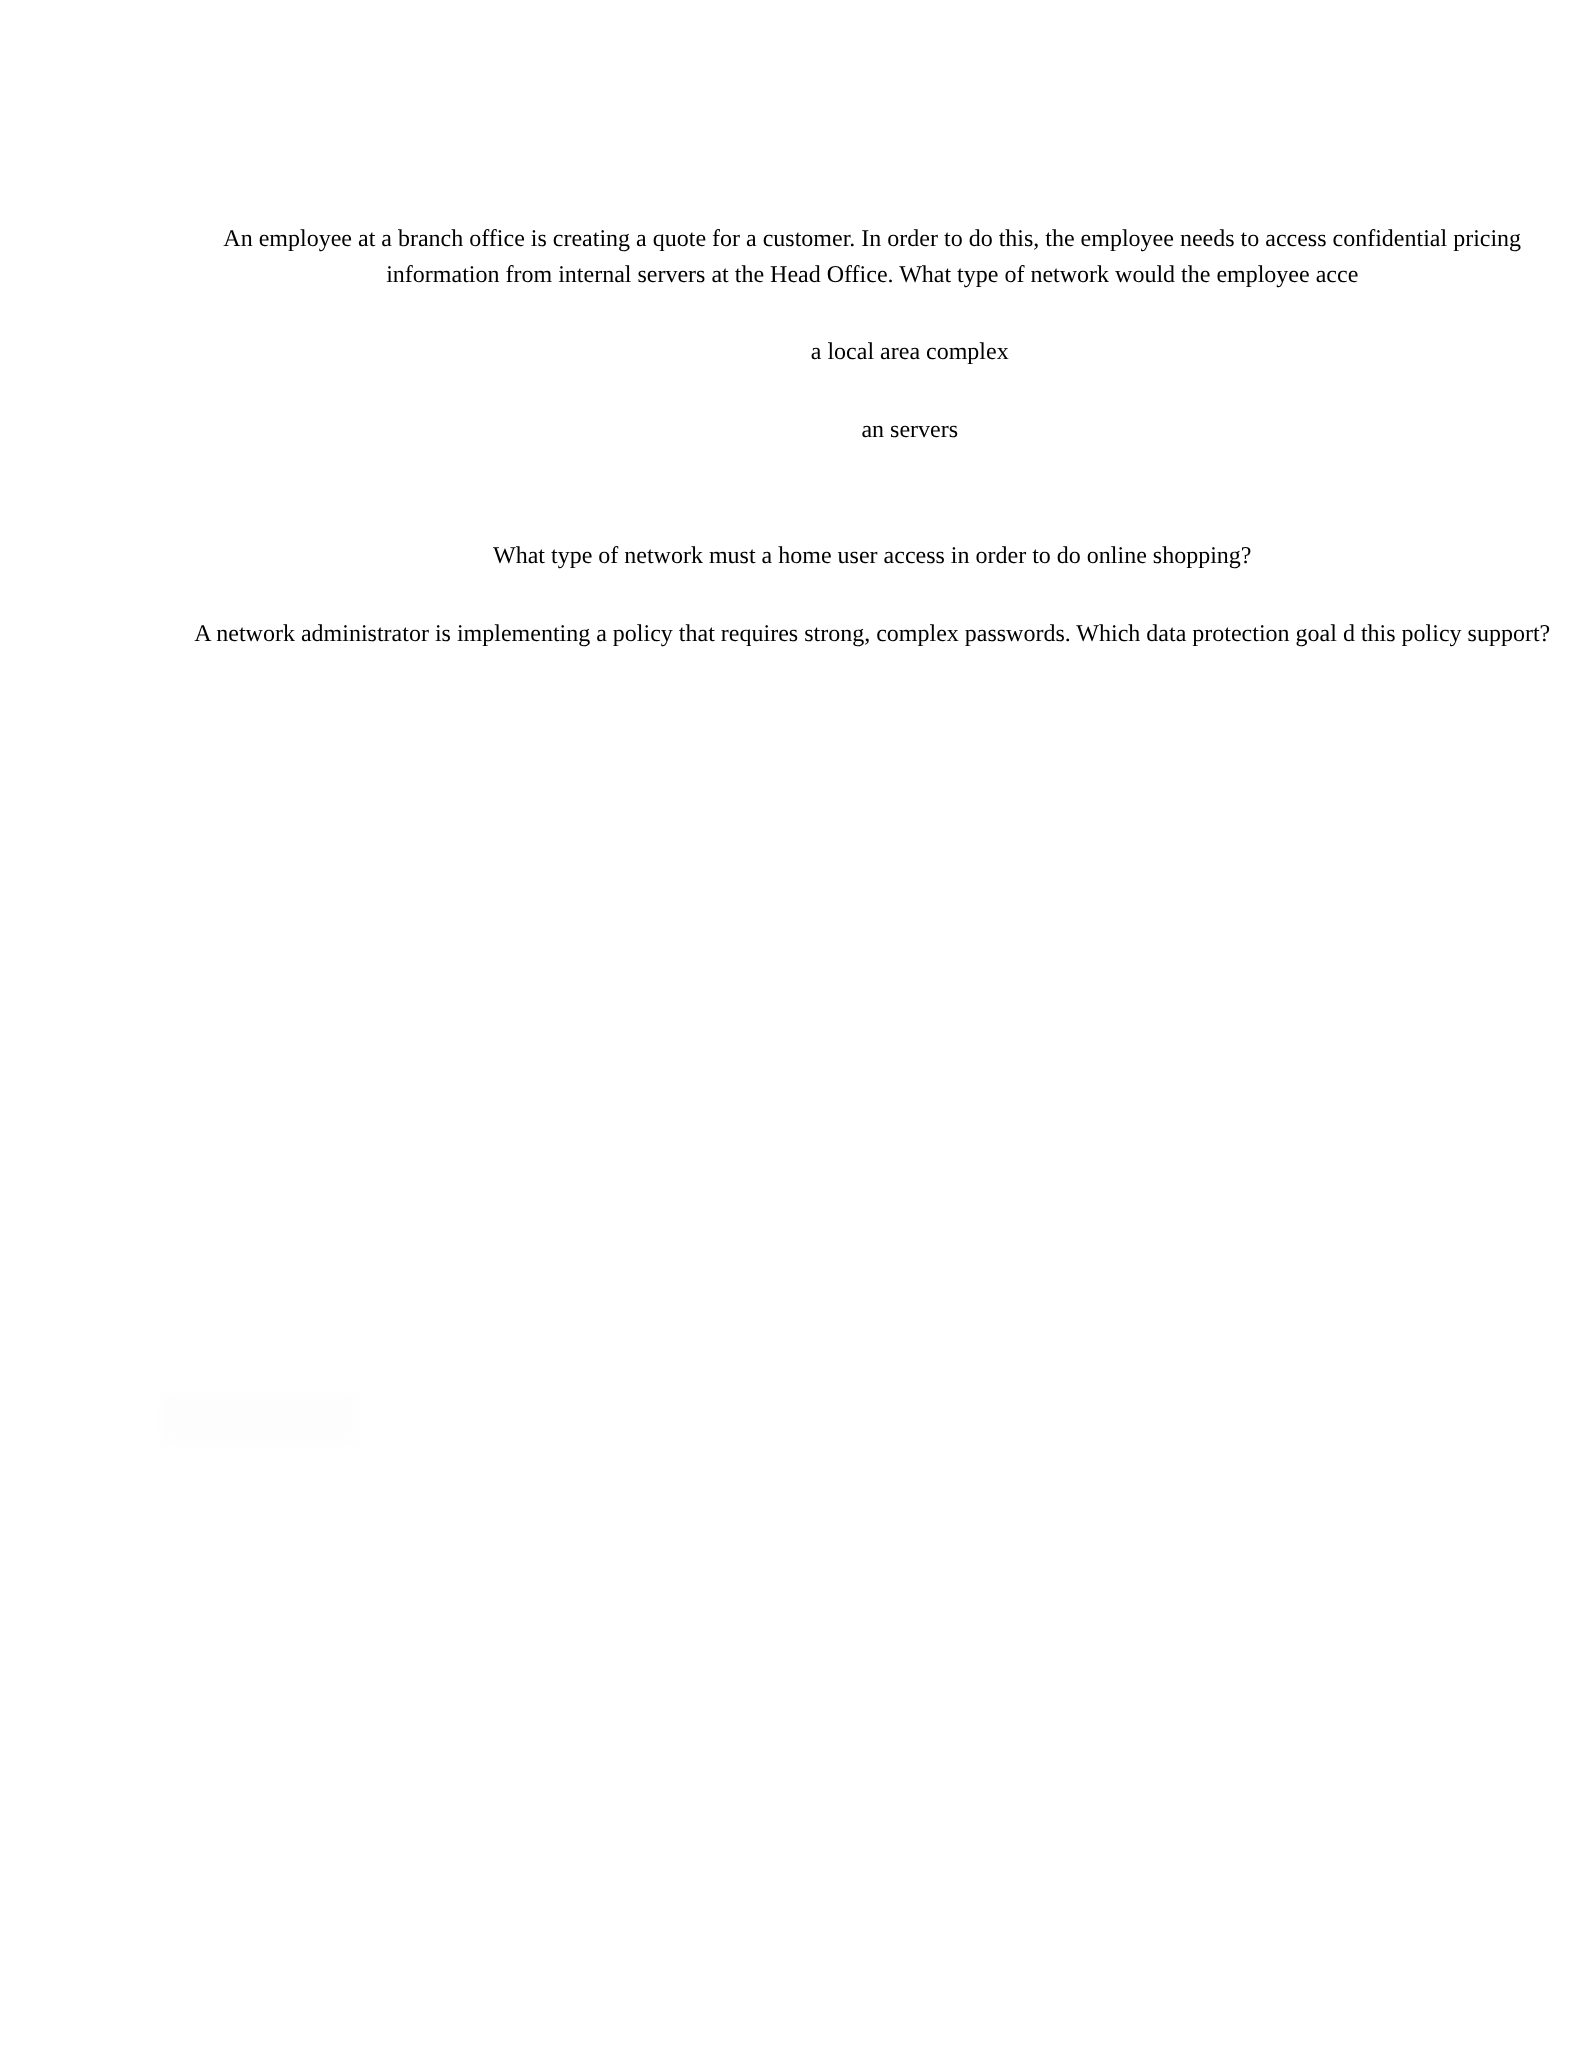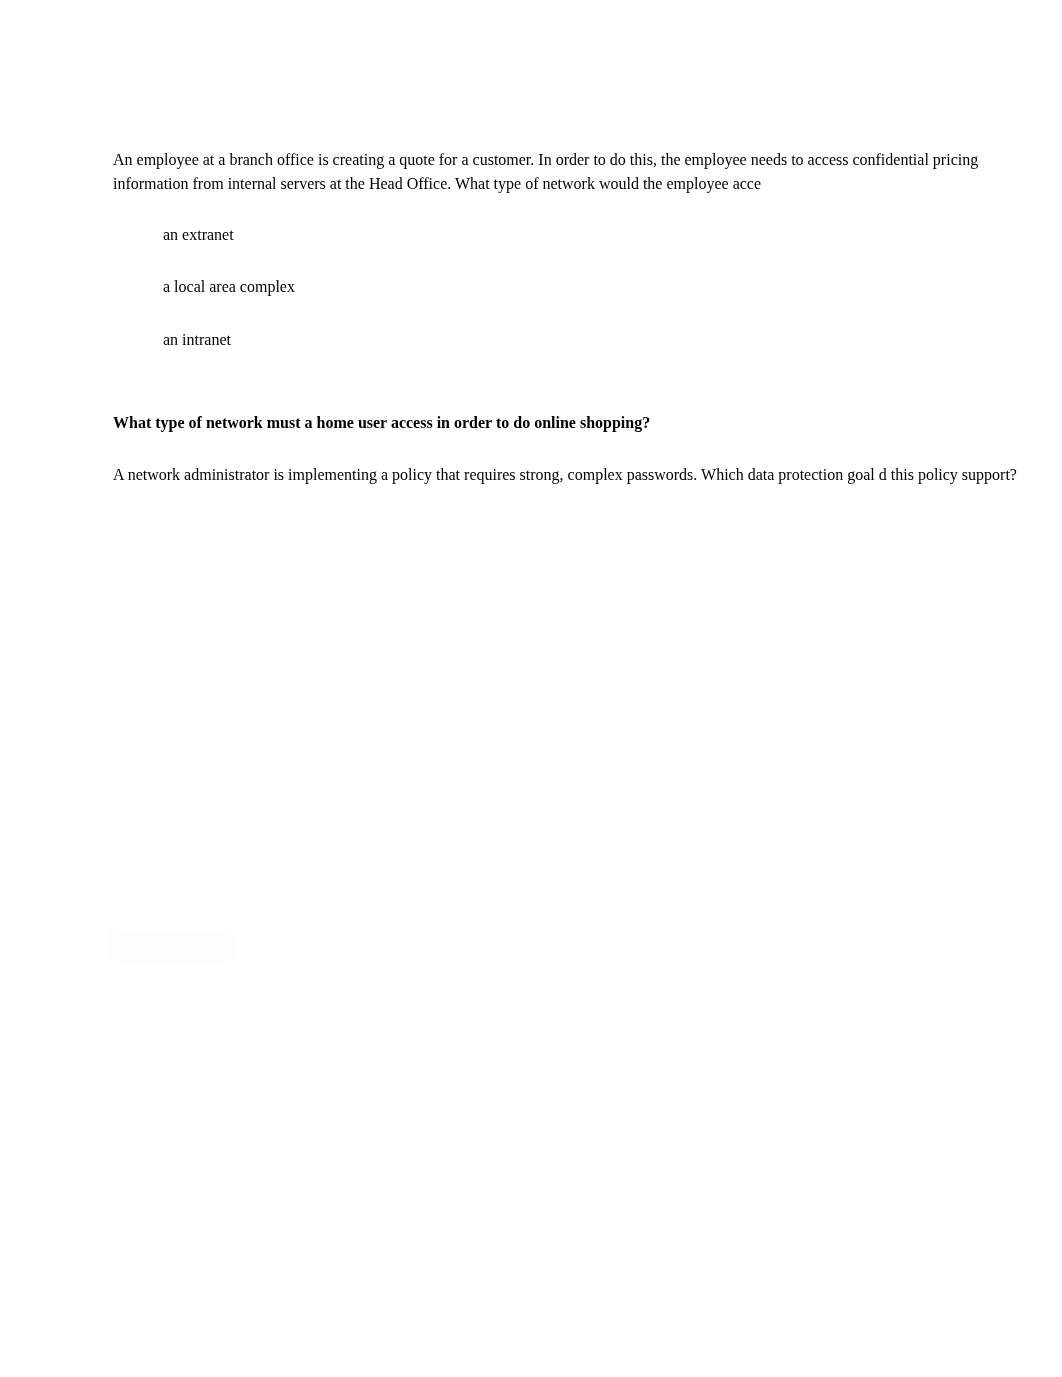--- a/index.html
+++ b/index.html
@@ -13,40 +13,40 @@
       color: #000;
       background: #fff;
       width: 1062px;
       height: 1377px;
       position: relative;
     }
     .content {
       padding-top: 148px;
       padding-left: 113px;
       padding-right: 12px;
+      text-align: center;
     }
     .question-text {
       line-height: 1.5;
       margin-bottom: 28px;
     }
     .options {
       padding-left: 50px;
     }
     .option {
       margin-bottom: 30px;
       line-height: 1.4;
     }
     .question-block {
       margin-bottom: 4px;
     }
     .q1 {
       margin-bottom: 60px;
     }
     .q2 {
-      font-weight: bold;
     }
     .q3 {
       margin-bottom: 252px;
     }
     .blur-box {
       position: absolute;
       left: 108px;
       top: 930px;
       width: 130px;
       height: 32px;
@@ -55,23 +55,22 @@
     }
   </style>
 </head>
 <body>
 
 <div class="content">
 
   <div class="question-block q1">
     <div class="question-text">An employee at a branch office is creating a quote for a customer. In order to do this, the employee needs to access confidential pricing information from internal servers at the Head Office. What type of network would the employee acce</div>
     <div class="options">
-      <div class="option">an extranet</div>
       <div class="option">a local area complex</div>
-      <div class="option">an intranet</div>
+      <div class="option">an servers</div>
     </div>
   </div>
 
   <div class="question-block q2">
     <div class="question-text">What type of network must a home user access in order to do online shopping?</div>
   </div>
 
 
   <div class="blur-box"></div>
 

